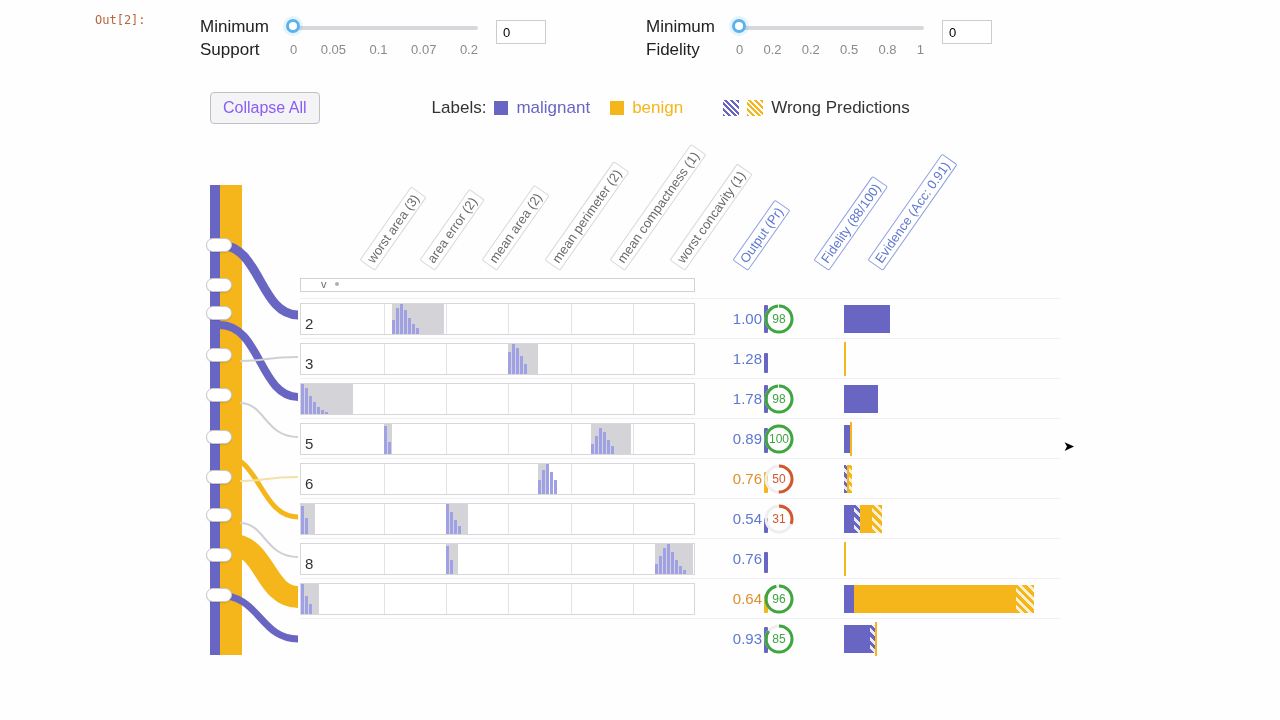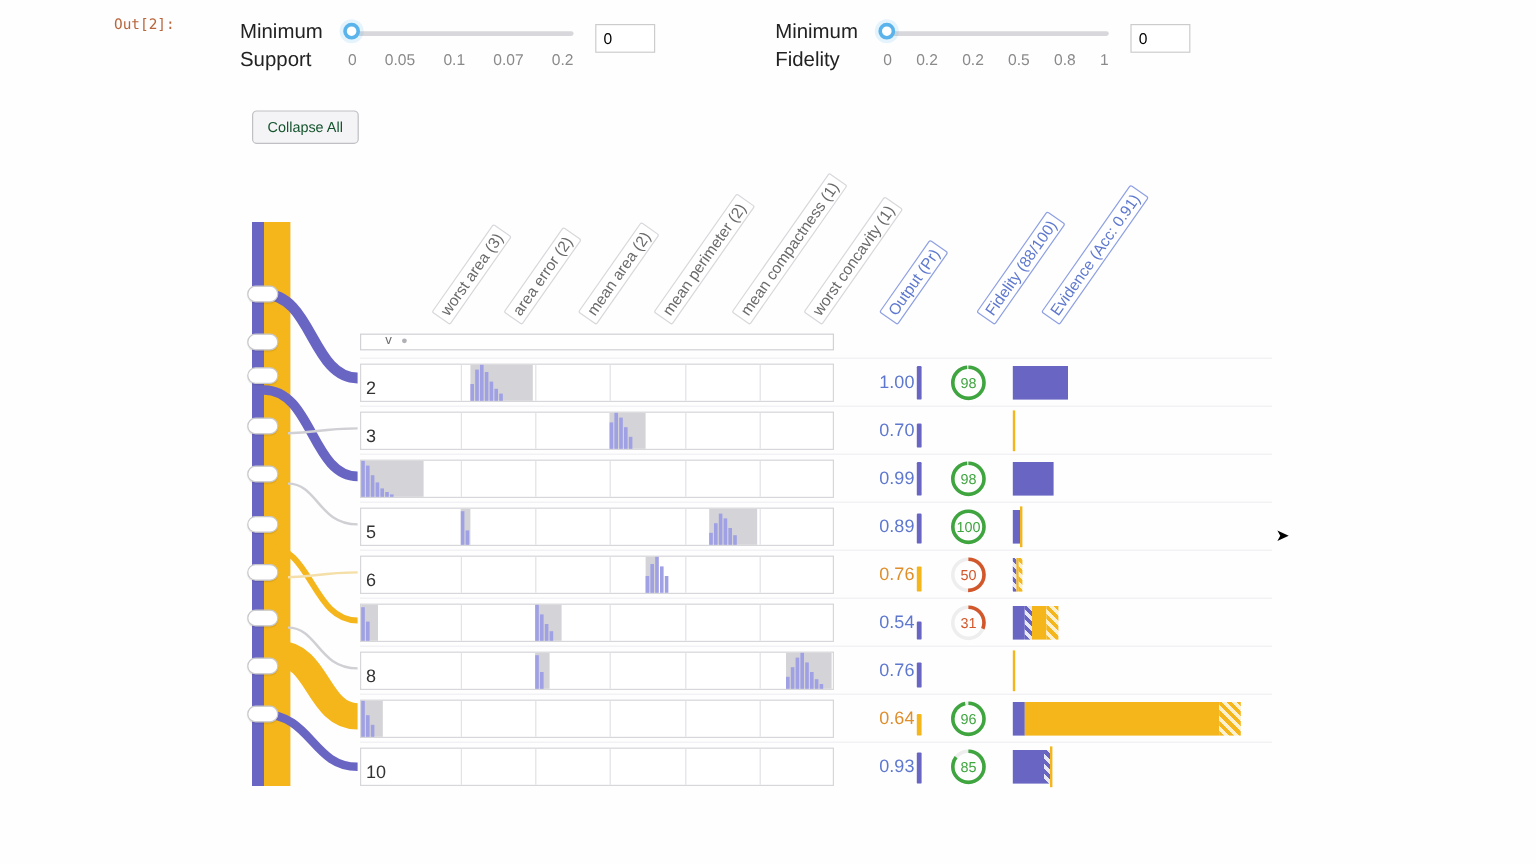--- a/index.html
+++ b/index.html
@@ -76,27 +76,27 @@
 
   .row2 {
     position: absolute;
     left: 210px;
     top: 92px;
     display: flex;
     align-items: center;
     gap: 26px;
   }
   .collapse-btn {
-    font-size: 12px;
+    font-size: 16px;
     padding: 6px 12px;
     border: 1px solid #bfbfc4;
     background: #f4f4f6;
     border-radius: 4px;
     cursor: pointer;
-    color: #14532d;
+    color: #8b5cf6;
   }
   .labels-group { display: flex; align-items: center; gap: 8px; font-size: 17px; }
   .swatch { width: 14px; height: 14px; display: inline-block; }
   .sw-mal { background: #6965c3; }
   .sw-ben { background: #f4b61b; }
   .lbl-mal { color: #6965c3; }
   .lbl-ben { color: #f4b61b; }
   .hatch {
     width: 16px; height: 16px;
     display: inline-block;
@@ -223,21 +223,21 @@
   .outp.ben { color: #df8e2a; }
   .outp-bar {
     position: absolute;
     left: 464px;
     width: 4px;
     border-radius: 1px;
   }
 
   .fid {
     position: absolute;
-    left: 492px;
+    left: 464px;
     top: 5px;
     width: 30px; height: 30px;
   }
   .fid svg { width: 30px; height: 30px; }
   .fid .num {
     position: absolute; left: 0; right: 0; top: 0; bottom: 0;
     display: flex; align-items: center; justify-content: center;
     font-size: 12px;
   }
   .fid.green .num { color: #3fa53f; }
@@ -307,20 +307,32 @@
           <span>1</span>
         </div>
     </div>
     <input class="slider-input" value="0" style="">
   </div>
 </div>
 
 <div class="row2">
   <button class="collapse-btn">Collapse All</button>
   <div style="width:60px"></div>
+  <div class="labels-group">
+    <span>Labels:</span>
+    <span class="swatch sw-mal"></span>
+    <span class="lbl-mal">malignant</span>
+    <span style="width:4px"></span>
+    <span class="swatch sw-ben"></span>
+    <span class="lbl-ben">benign</span>
+    <span style="width:24px"></span>
+    <span class="hatch hatch-mal"></span>
+    <span class="hatch hatch-ben"></span>
+    <span>Wrong Predictions</span>
+  </div>
 </div>
 
 <div class="flowcol">
   <div class="bar-m"></div>
   <div class="bar-b"></div>
   <svg width="90" height="470">
     <path d="M10,60 C50,60 50,130 88,130" stroke="#6965c3" stroke-width="9" fill="none"></path>
     <path d="M10,140 C50,140 50,212 88,212" stroke="#6965c3" stroke-width="8" fill="none"></path>
     <path d="M12,270 C50,270 50,332 88,332" stroke="#f4b61b" stroke-width="5" fill="none"></path>
     <path d="M22,360 C55,360 55,412 88,412" stroke="#f4b61b" stroke-width="22" fill="none"></path>
@@ -406,21 +418,21 @@
       <div class="shade" style="left:0px;width:30px"></div>
       <div class="hist" style="left:0px">
               <span style="height:22px"></span>
               <span style="height:30px"></span>
               <span style="height:26px"></span>
               <span style="height:18px"></span>
               <span style="height:10px"></span>
             </div>
     </div>
     </div>
-    <div class="outp ">0.70</div>
+    <div class="outp ">1.28</div>
     <div class="outp-bar" style="top:14px;height:20px;background:#6965c3"></div>
 
     <div class="evidence" style="width:4px">
           <div class="tick" style="left:0px"></div>
         </div>
   </div>
       <div class="rule-row">
     <div class="condbox">
       <span class="rid">4</span>
       <div class="sep" style="left:83px"></div>
@@ -434,21 +446,21 @@
               <span style="height:30px"></span>
               <span style="height:26px"></span>
               <span style="height:18px"></span>
               <span style="height:12px"></span>
               <span style="height:7px"></span>
               <span style="height:4px"></span>
               <span style="height:2px"></span>
             </div>
     </div>
     </div>
-    <div class="outp ">0.99</div>
+    <div class="outp ">1.78</div>
     <div class="outp-bar" style="top:6px;height:28px;background:#6965c3"></div>
     <div class="fid green">
     <svg viewBox="0 0 30 30">
       <circle cx="15" cy="15" r="13" fill="none" stroke="#eee" stroke-width="3"></circle>
       <circle cx="15" cy="15" r="13" fill="none" stroke="#3fa53f" stroke-width="3" stroke-dasharray="80.04778081346794 81.68140899333463" transform="rotate(-90 15 15)"></circle>
     </svg>
     <div class="num">98</div></div>
     <div class="evidence" style="width:34px">
           <div class="seg mal" style="left:0px;width:34px"></div>
         </div>
@@ -627,28 +639,20 @@
       <circle cx="15" cy="15" r="13" fill="none" stroke="#3fa53f" stroke-width="3" stroke-dasharray="78.41415263360123 81.68140899333463" transform="rotate(-90 15 15)"></circle>
     </svg>
     <div class="num">96</div></div>
     <div class="evidence" style="width:190px">
           <div class="seg mal" style="left:0px;width:10px"></div>
           <div class="seg ben" style="left:10px;width:162px"></div>
           <div class="seg ben-h" style="left:172px;width:18px"></div>
         </div>
   </div>
       <div class="rule-row">
-    <div class="condbox">
-      <span class="rid">10</span>
-      <div class="sep" style="left:83px"></div>
-          <div class="sep" style="left:145px"></div>
-          <div class="sep" style="left:207px"></div>
-          <div class="sep" style="left:270px"></div>
-          <div class="sep" style="left:332px"></div>
-    </div>
     <div class="outp ">0.93</div>
     <div class="outp-bar" style="top:8px;height:26px;background:#6965c3"></div>
     <div class="fid green">
     <svg viewBox="0 0 30 30">
       <circle cx="15" cy="15" r="13" fill="none" stroke="#eee" stroke-width="3"></circle>
       <circle cx="15" cy="15" r="13" fill="none" stroke="#3fa53f" stroke-width="3" stroke-dasharray="69.42919764433444 81.68140899333463" transform="rotate(-90 15 15)"></circle>
     </svg>
     <div class="num">85</div></div>
     <div class="evidence" style="width:33px">
           <div class="seg mal" style="left:0px;width:26px"></div>

